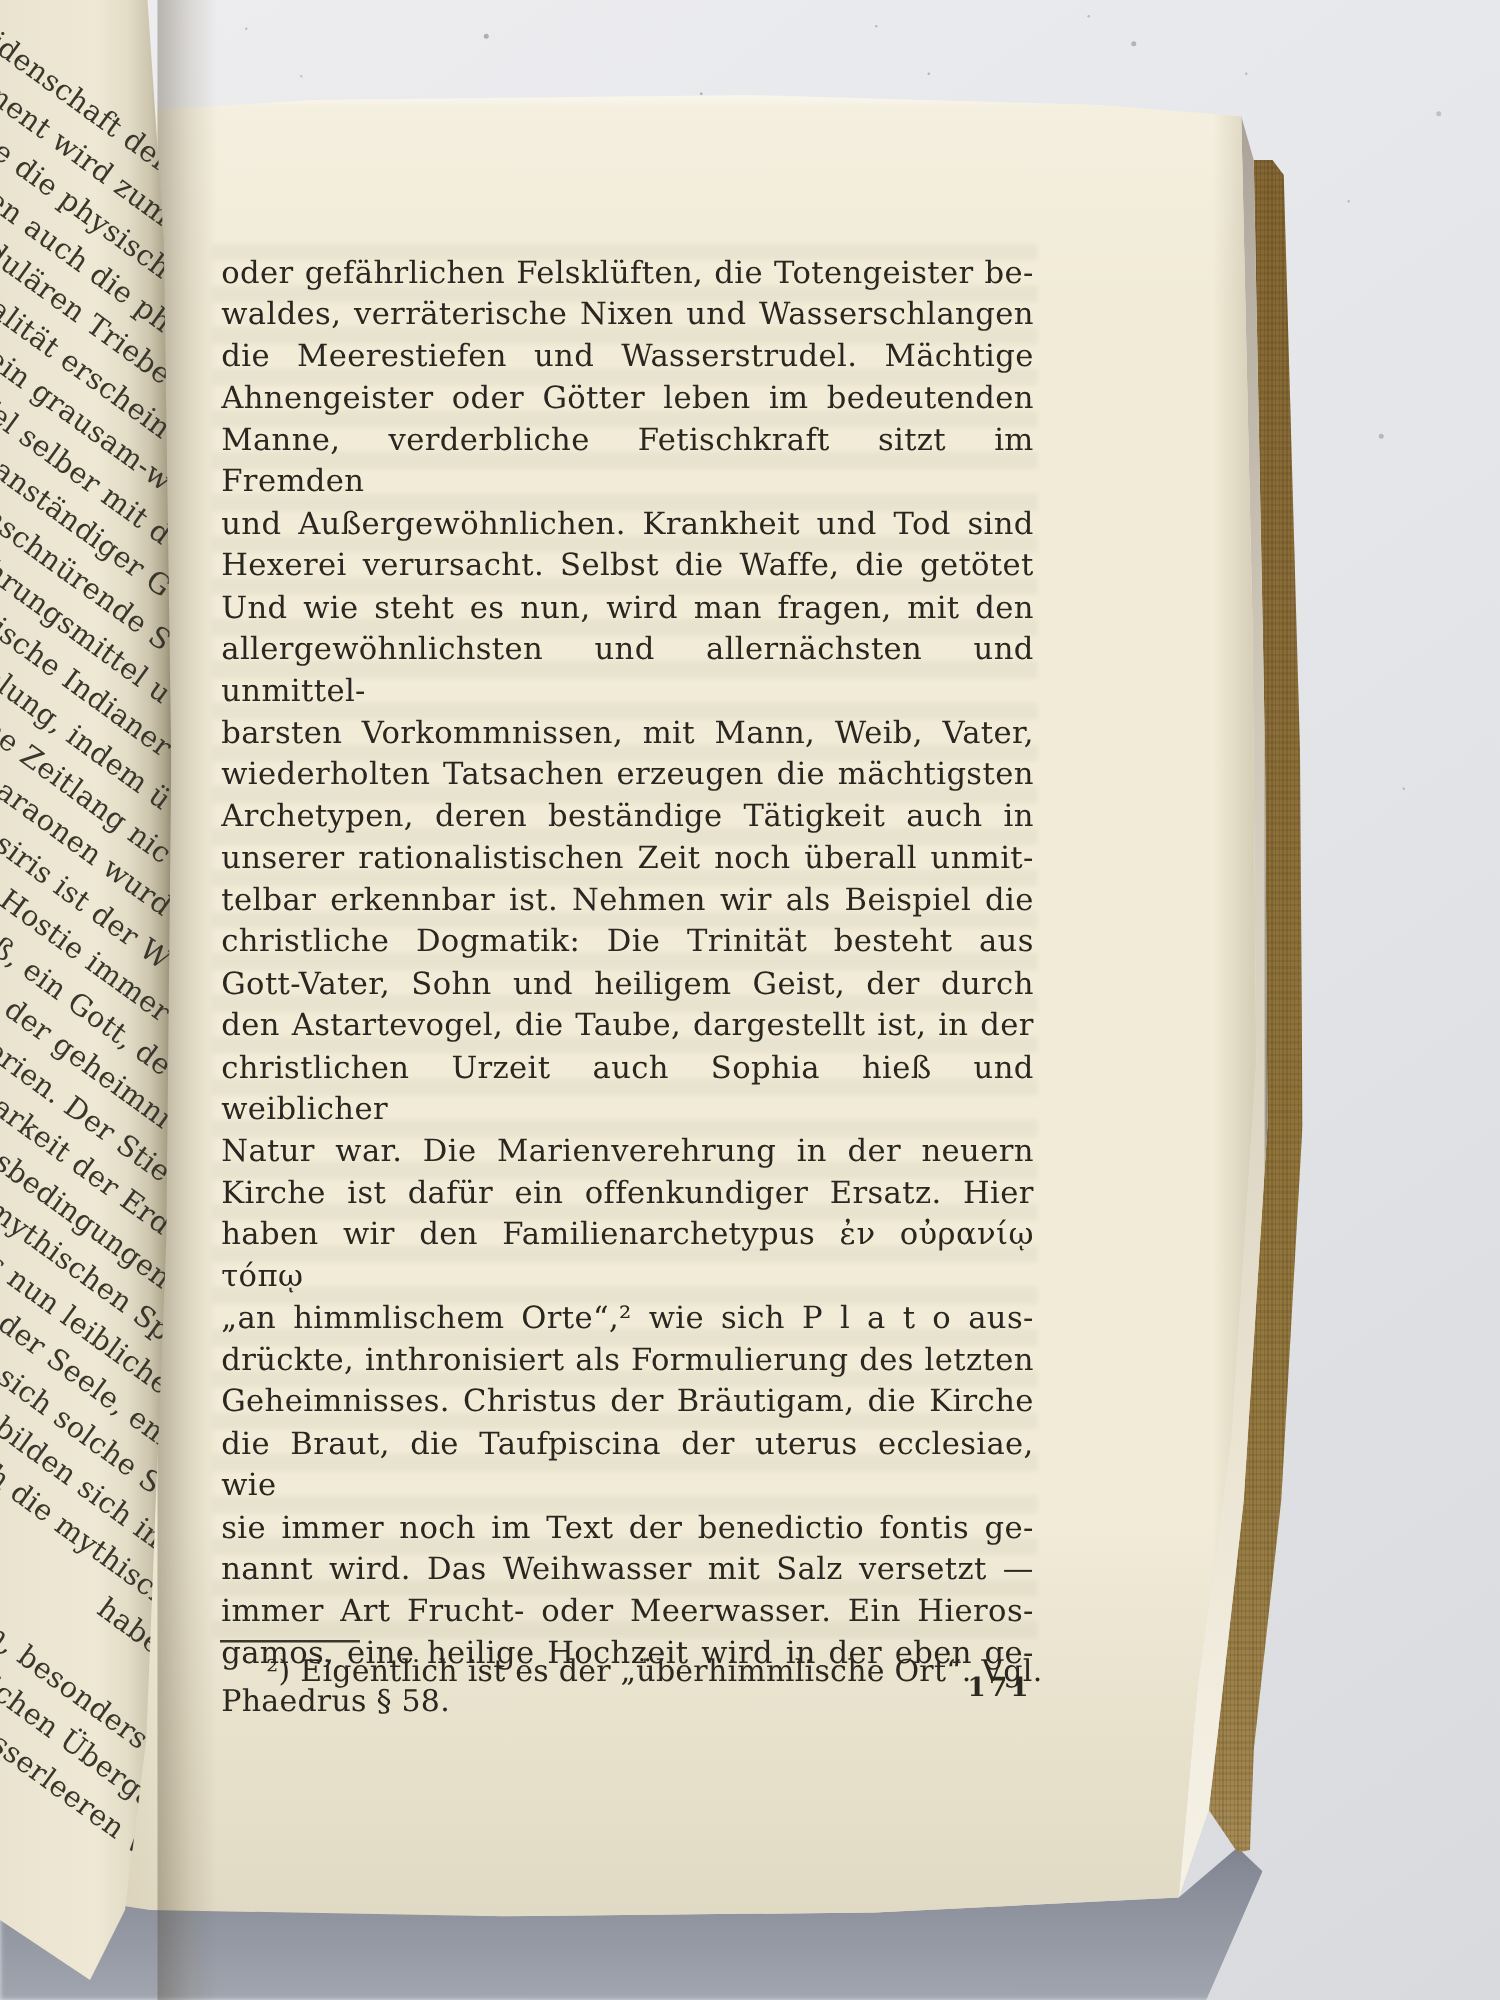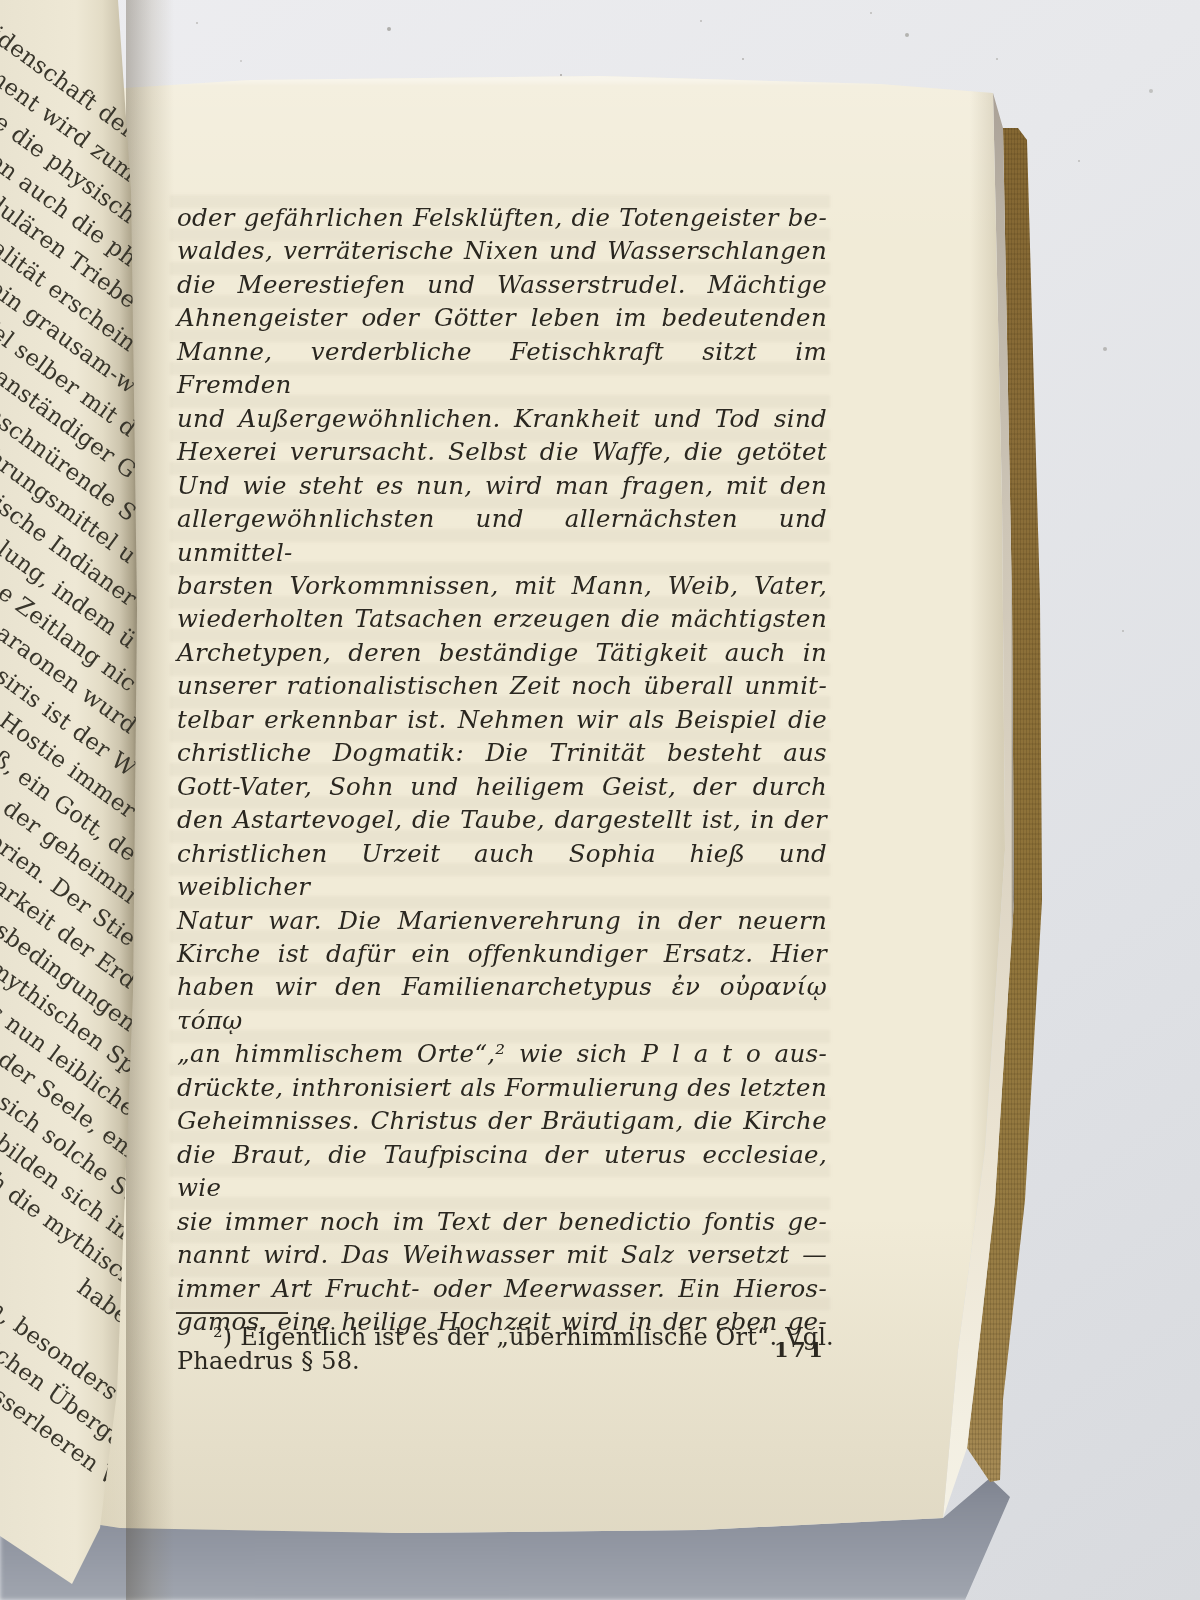--- a/index.html
+++ b/index.html
@@ -58,21 +58,21 @@
   
   .showthrough{position:absolute;left:115px;top:121px;width:660px;height:1115px;
     background:repeating-linear-gradient(180deg, rgba(110,100,75,.06) 0px, rgba(110,100,75,.06) 13px, rgba(0,0,0,0) 13px, rgba(0,0,0,0) 33.4px);
     filter:blur(1.5px);}
 
   
   .gutter{position:absolute;left:126px;top:0;width:48px;height:1600px;
     background:linear-gradient(90deg, rgba(70,58,35,.32), rgba(110,95,60,.14) 55%, rgba(0,0,0,0));}
 
   
-  .main-text{position:absolute;left:177px;top:201px;width:650px;color:#2a2720;font-style:italic;}
+  .main-text{position:absolute;left:177px;top:201px;width:650px;color:#2a2720;}
   .text-line{font-size:24.5px;line-height:33.45px;letter-spacing:.3px;
     text-align:justify;text-align-last:justify;white-space:normal;}
 
   .footnote-rule{position:absolute;left:176px;top:1312px;width:112px;height:2px;background:#3a362c;}
   .footnote{position:absolute;left:177px;top:1325px;width:660px;text-indent:36px;
     font-size:24px;line-height:24px;color:#2a2720;letter-spacing:.2px;}
   .page-number{position:absolute;left:762px;top:1337px;font-size:21px;letter-spacing:2.5px;
     color:#2b2820;font-weight:bold;margin-left:12px;}
 
   

